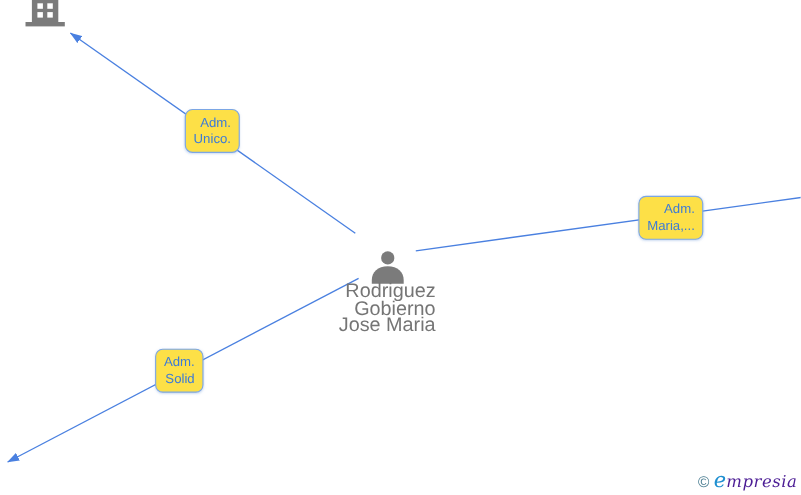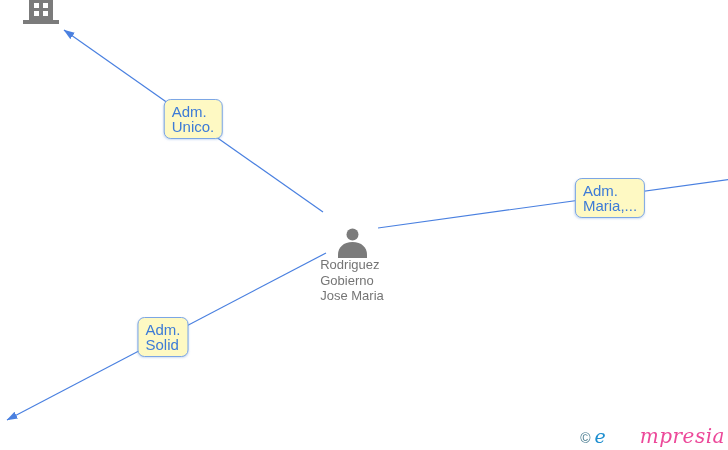--- a/index.html
+++ b/index.html
@@ -13,28 +13,28 @@
     cursor: default;
   }
   .edges-layer {
     position: absolute;
     left: 0; top: 0;
     width: 728px; height: 450px;
   }
   .edge-label {
     position: absolute;
     transform: translate(-50%, -50%);
-    background: #fef9c3;
+    background: #fde047;
     border: 1px solid #7CA6E4;
     border-radius: 7px;
     padding: 4px 7px;
     color: #3D7BD7;
-    font-size: 15px;
+    font-size: 12px;
     line-height: 15px;
-    text-align: left;
+    text-align: right;
     white-space: nowrap;
     box-shadow: 0 1px 2px rgba(120,160,220,0.35);
   }
   .label-adm-solid  { left: 193px; top: 119px; }
   .label-adm-unico2 { left: 610px; top: 198px; }
   .label-adm-unico  { left: 163px; top: 337px; }
 
   .building-node {
     position: absolute;
     left: 23px; top: -8px;
@@ -43,44 +43,44 @@
   .person-node {
     position: absolute;
     left: 336px; top: 226px;
     width: 33px; height: 33px;
   }
   .person-name {
     position: absolute;
     left: 352px; top: 257px;
     transform: translateX(-50%);
     color: #757575;
-    font-size: 13px;
+    font-size: 18px;
     line-height: 15.5px;
-    text-align: left;
+    text-align: right;
     white-space: pre-line;
   }
   .watermark {
     position: absolute;
     right: 3px; bottom: 2px;
     display: flex;
     align-items: baseline;
     gap: 4px;
     user-select: none;
   }
   .wm-copy {
     color: #4A7D91;
     font-size: 14px;
   }
   .wm-brand {
     font-family: "DejaVu Serif", serif;
     font-style: italic;
     white-space: nowrap;
   }
   .wm-e    { color: #1E8FD0; font-size: 19px; }
-  .wm-rest { color: #ec4899; font-size: 20px; letter-spacing: 0.5px; margin-left: 34px; }
+  .wm-rest { color: #4c1d95; font-size: 15px; letter-spacing: 0.5px; }
 </style>
 </head>
 <body>
 
 <div class="stage">
 
   <svg class="edges-layer" viewBox="0 0 728 450" xmlns="http://www.w3.org/2000/svg">
     <defs>
       <marker id="arrow" viewBox="0 0 10 7" refX="9.5" refY="3.5" markerWidth="11" markerHeight="8" markerUnits="userSpaceOnUse" orient="auto">
         <path d="M0,0 L10,3.5 L0,7 Z" fill="#4A80E0"></path>

